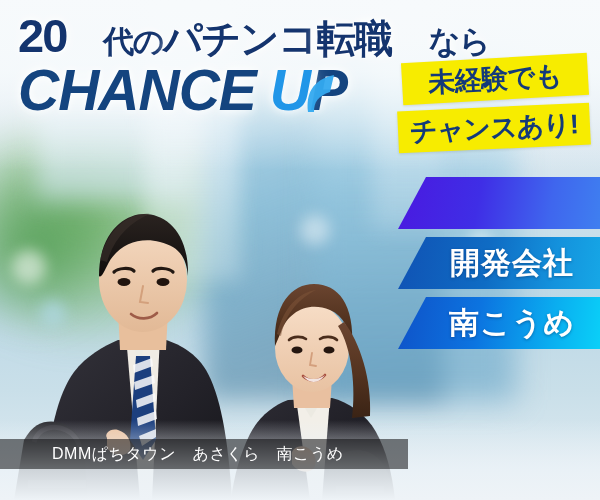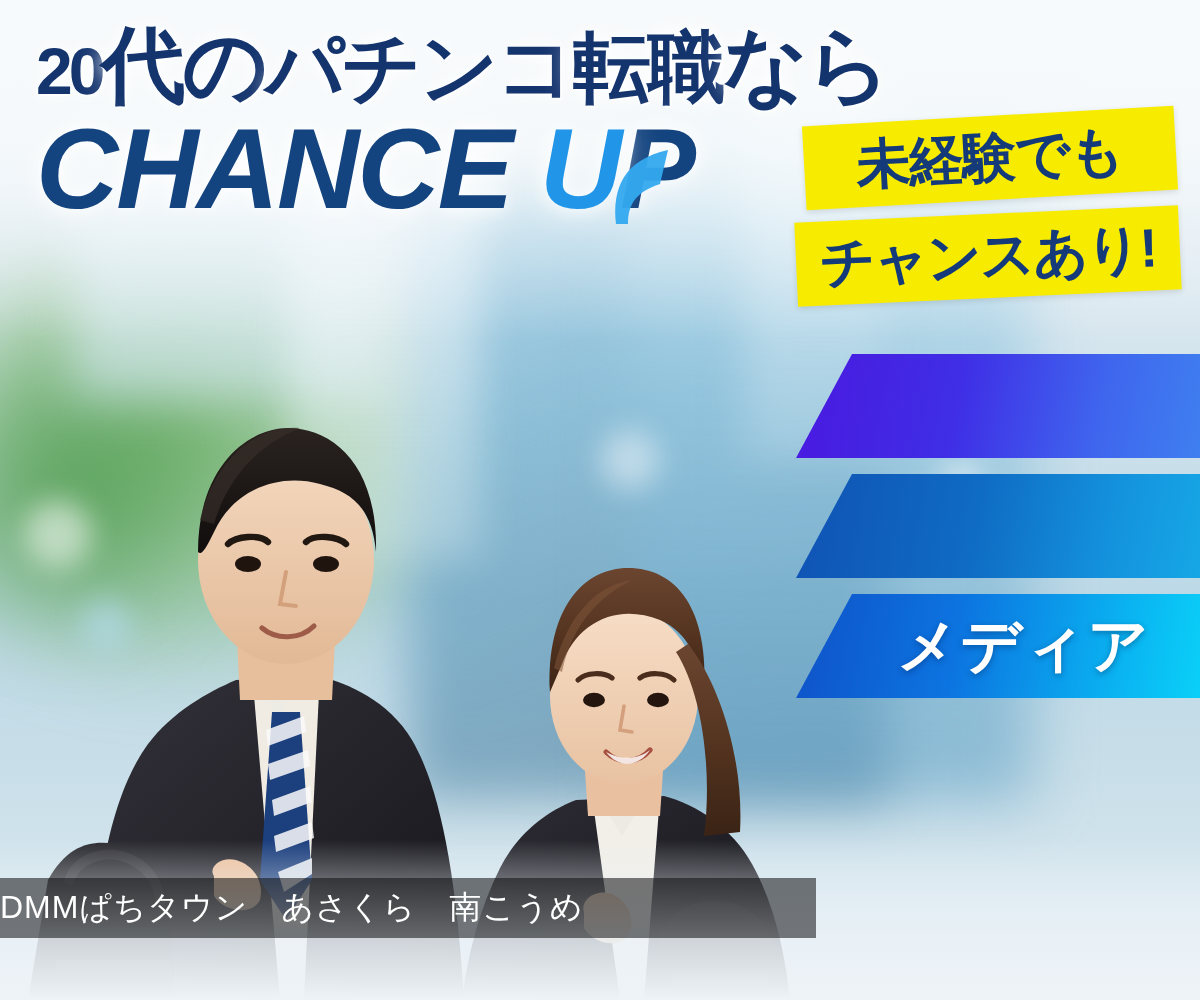--- a/index.html
+++ b/index.html
@@ -71,22 +71,22 @@
 
   
   .headline{
     position:absolute;left:18px;top:12px;width:400px;
   }
   .line1{
     font-size:39px;line-height:1;font-weight:bold;color:#14346e;
     letter-spacing:-1.5px;white-space:nowrap;
     text-shadow:0 0 8px rgba(255,255,255,.95),0 0 16px rgba(255,255,255,.9),1px 1px 0 rgba(255,255,255,.8);
   }
-  .line1 .num{font-size:33px;letter-spacing:-2px;}
-  .line1 .sm{font-size:42px;}
+  .line1 .num{font-size:47px;letter-spacing:-2px;}
+  .line1 .sm{font-size:31px;margin-left:37px;}
   .logo{
     margin-top:3px;
     font-size:57px;line-height:1;font-weight:bold;font-style:italic;
     color:#14447f;letter-spacing:-1px;white-space:nowrap;
     text-shadow:0 0 9px rgba(255,255,255,.95),0 0 18px rgba(255,255,255,.85);
   }
   .logo .up{margin-left:14px;}
   .logo .u-accent{color:#2196e8;position:relative;}
   .swoosh{
     position:absolute;left:304px;top:74px;width:34px;height:40px;
@@ -128,21 +128,21 @@
   .menu-item.m5{margin-bottom:0;}
 
   
   .credit{
     position:absolute;left:0;bottom:31px;width:408px;height:30px;
     background:rgba(14,14,16,.55);
     display:flex;align-items:center;
   }
   .credit span{
     color:#ffffff;font-size:16px;letter-spacing:.5px;
-    white-space:pre;
+    padding-left:52px;white-space:pre;
   }
 </style>
 </head>
 <body>
 
 <div id="banner">
 
   <div class="bg-base"></div>
   <div class="bg-blur-a"></div>
   <div class="bg-blur-b"></div>
@@ -269,26 +269,27 @@
 
   <div class="menu">
 
 
     <div class="menu-item m2">
       <div class="menu-shape" style="background:linear-gradient(100deg,#4a19e0 0%,#3f2ee6 40%,#3f66ee 75%,#3f7ff0 100%);"></div>
     </div>
 
     <div class="menu-item m3">
       <div class="menu-shape" style="background:linear-gradient(100deg,#1052b4 0%,#0f6cc4 45%,#1493dd 78%,#16a7e6 100%);"></div>
+      <div class="menu-label">開発会社</div>
     </div>
 
 
     <div class="menu-item m5">
       <div class="menu-shape" style="background:linear-gradient(100deg,#0f52c8 0%,#0c74e0 40%,#0aaef0 76%,#0ad0f8 100%);"></div>
-      <div class="menu-label">メディア</div>
+      <div class="menu-label">南こうめ</div>
     </div>
 
   </div>
 
   <div class="credit">
     <span>DMMぱちタウン　あさくら　南こうめ</span>
   </div>
 
 </div>
 

